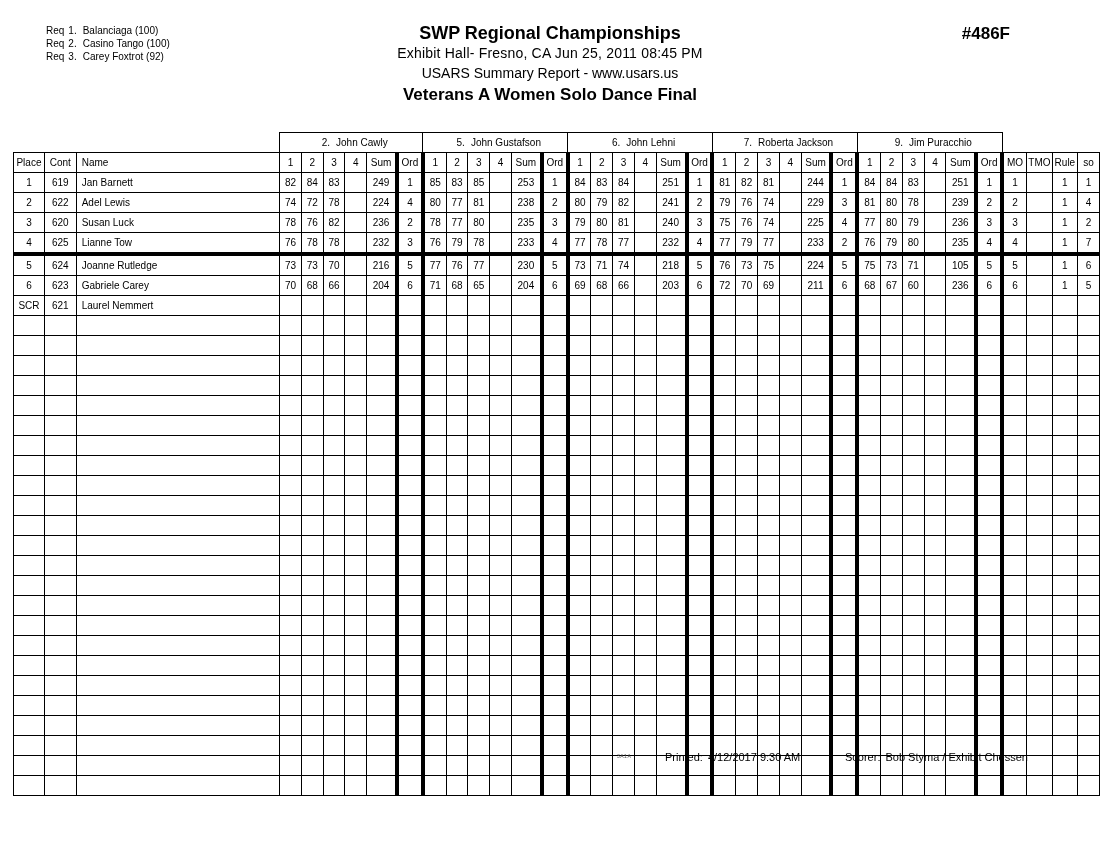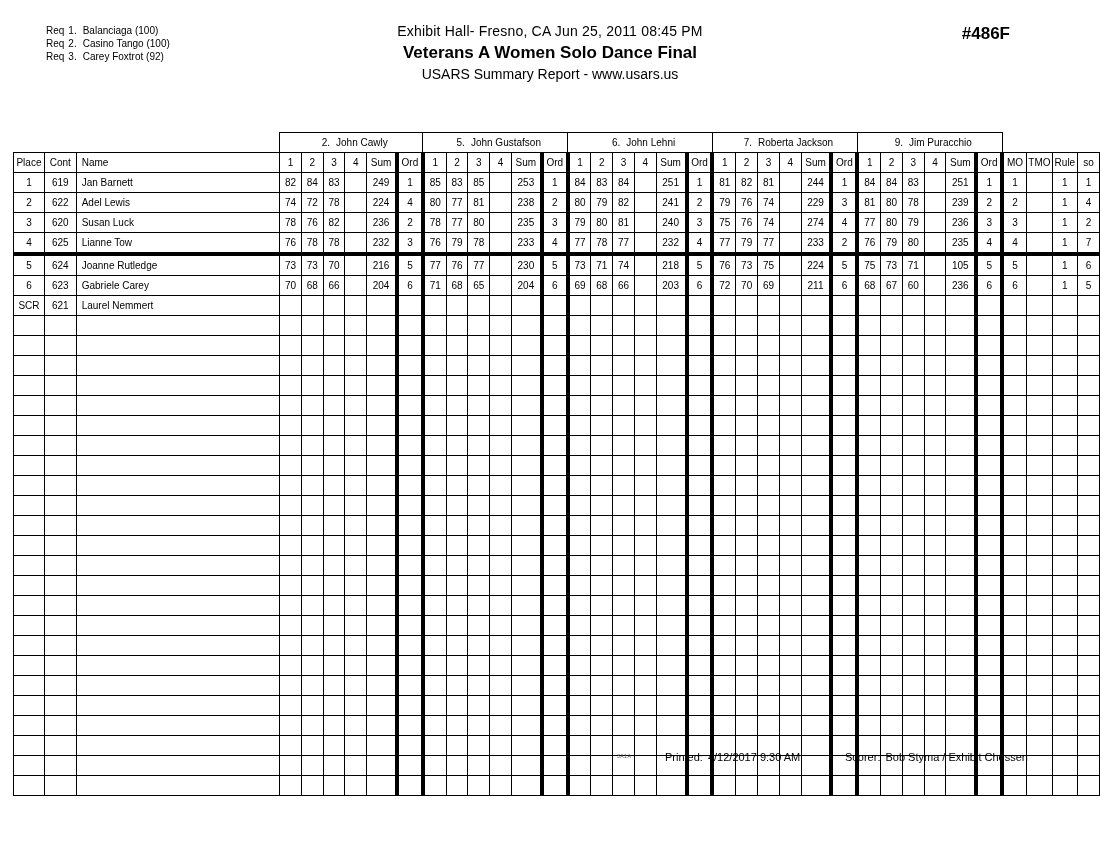--- a/index.html
+++ b/index.html
@@ -162,23 +162,24 @@
   </span>
   <span class="req-line">
     <span class="req-lbl">Req</span><span class="req-num">2.</span><span class="req-txt">Casino Tango (100)</span>
   </span>
   <span class="req-line">
     <span class="req-lbl">Req</span><span class="req-num">3.</span><span class="req-txt">Carey Foxtrot (92)</span>
   </span>
 </div>
 
 <div id="title-block">
+  <div id="event-title">SWP Regional Championships</div>
   <div id="event-sub">Exhibit Hall-  Fresno, CA  Jun 25, 2011  08:45 PM</div>
+  <div id="report-line">USARS Summary Report - www.usars.us</div>
   <div id="division-title">Veterans A Women Solo Dance Final</div>
-  <div id="report-line">USARS Summary Report - www.usars.us</div>
 </div>
 <div id="event-code">#486F</div>
 
 <table id="sheet">
   <thead>
     <tr id="judge-banner-row">
         <th class="nohdr col-place"></th>
         <th class="nohdr col-cont"></th>
         <th class="nohdr col-name"></th>
         <th colspan="6" class="jname"><span>2.</span><span style="margin-left: 6px;">John Cawly</span></th>
@@ -329,21 +330,21 @@
         <td class="col-s">79</td>
         <td class="col-s">80</td>
         <td class="col-s">81</td>
         <td class="col-s"></td>
         <td class="col-sum">240</td>
         <td class="col-ord ord">3</td>
         <td class="col-s">75</td>
         <td class="col-s">76</td>
         <td class="col-s">74</td>
         <td class="col-s"></td>
-        <td class="col-sum">274</td>
+        <td class="col-sum">225</td>
         <td class="col-ord ord">4</td>
         <td class="col-s">77</td>
         <td class="col-s">80</td>
         <td class="col-s">79</td>
         <td class="col-s"></td>
         <td class="col-sum">236</td>
         <td class="col-ord ord">3</td>
         <td class="col-mo">3</td>
         <td class="col-tmo"></td>
         <td class="col-rule">1</td>

